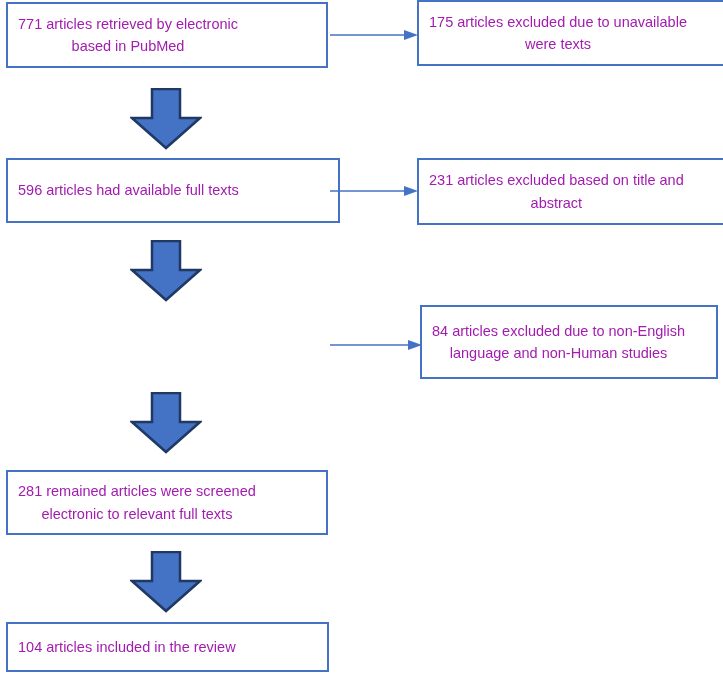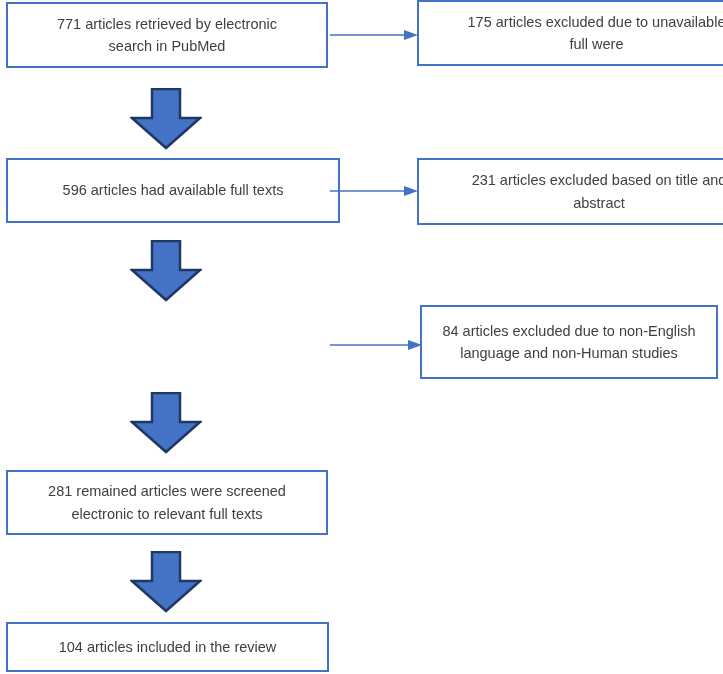--- a/index.html
+++ b/index.html
@@ -17,23 +17,22 @@
     background: #ffffff;
     overflow: hidden;
   }
   .node {
     position: absolute;
     box-sizing: border-box;
     border: 2px solid #4472C4;
     background: #ffffff;
     display: flex;
     align-items: center;
-    justify-content: center;
     text-align: center;
-    color: #404040;
+    color: #a21caf;
     font-size: 14.5px;
     line-height: 1.55;
     padding: 2px 10px;
   }
   .node span {
     display: block;
   }
 
   
   #box-1 { left: 6px;  top: 2px;   width: 322px; height: 66px; }
@@ -68,21 +67,21 @@
   #connector-3 { left: 330px; top: 337px; width: 92px; }
 </style>
 </head>
 <body>
 
 <div id="flowchart">
 
   <div class="node" id="box-1">
     <span>
       <span>771 articles retrieved by electronic</span>
-      <span>search in PubMed</span>
+      <span>based in PubMed</span>
     </span>
   </div>
 
   <div class="node" id="box-2">
     <span>
       <span>596 articles had available full texts</span>
     </span>
   </div>
 
 
@@ -95,21 +94,21 @@
 
   <div class="node" id="box-5">
     <span>
       <span>104 articles included in the review</span>
     </span>
   </div>
 
   <div class="node" id="box-ex-1">
     <span>
       <span>175 articles excluded due to unavailable</span>
-      <span>full were</span>
+      <span>were texts</span>
     </span>
   </div>
 
   <div class="node" id="box-ex-2">
     <span>
       <span>231 articles excluded based on title and</span>
       <span>abstract</span>
     </span>
   </div>
 

